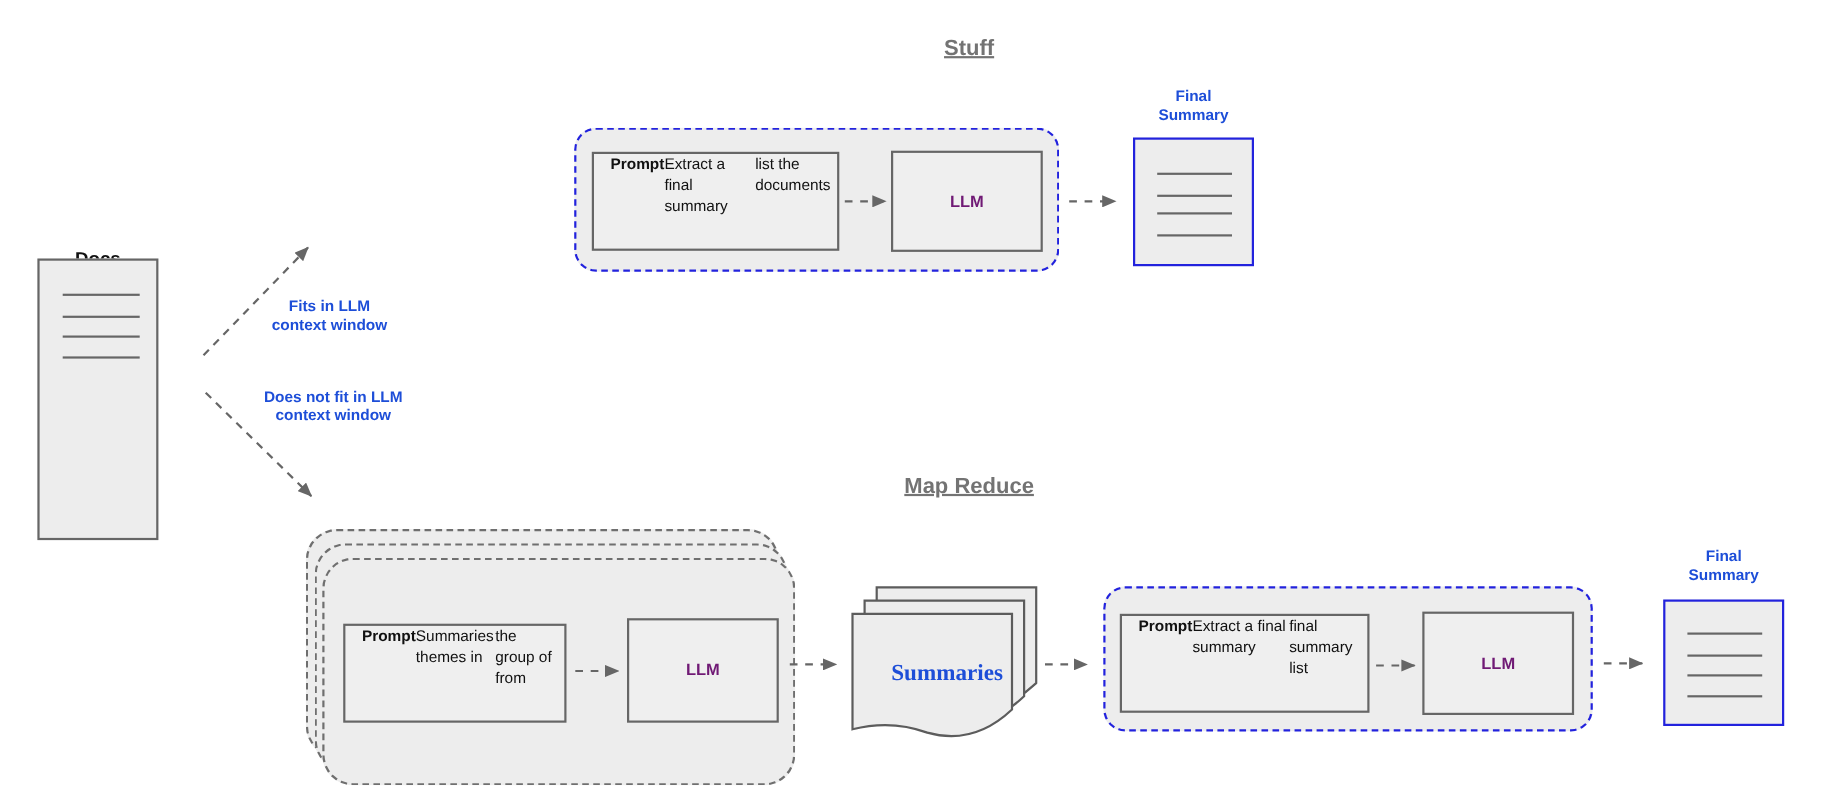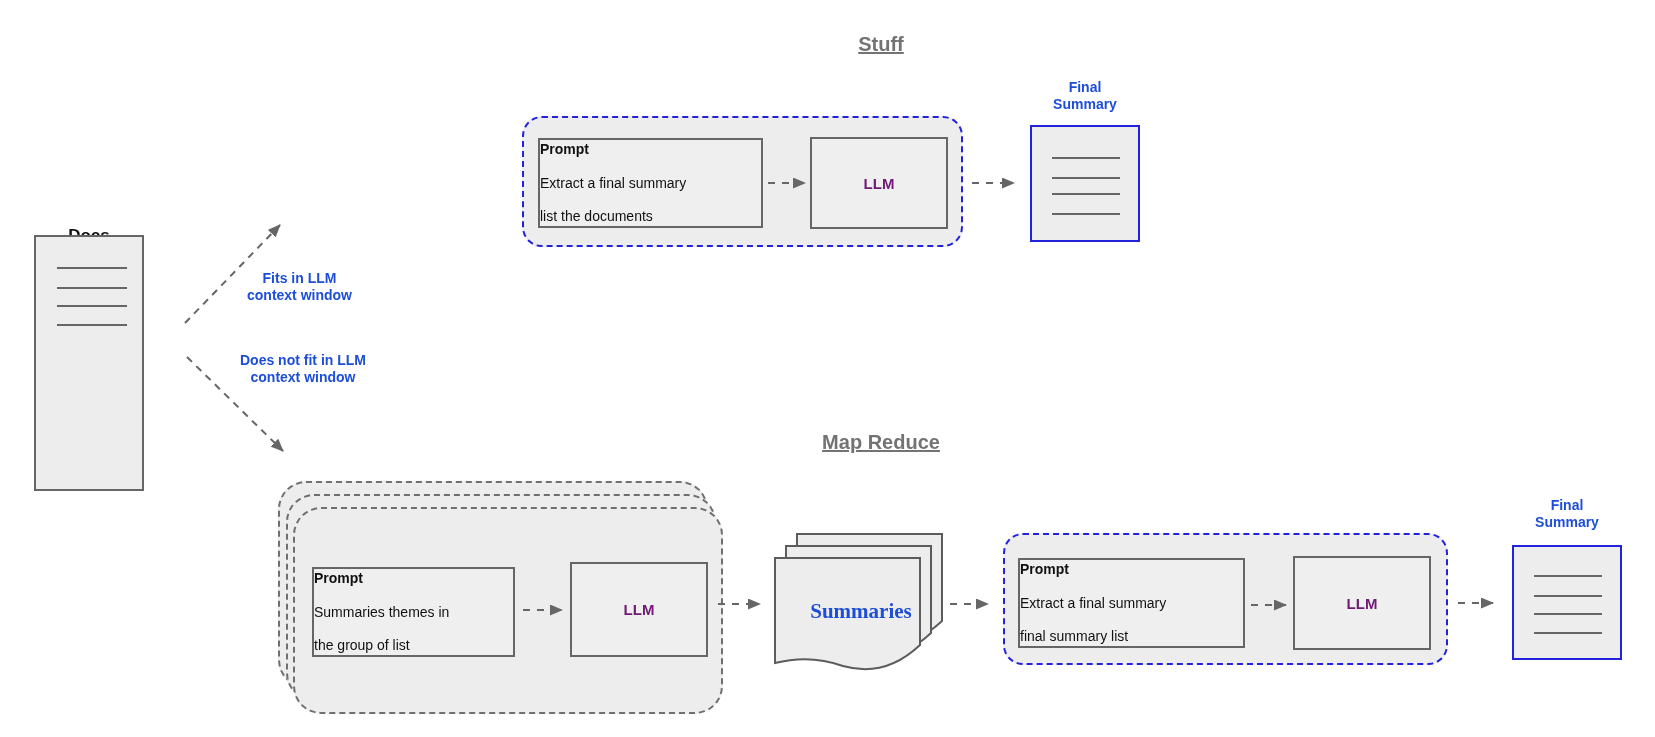--- a/index.html
+++ b/index.html
@@ -16,22 +16,22 @@
   .container-dashed{
     position:absolute;background:#ededed;border:2px dashed #2222dd;border-radius:20px;box-sizing:border-box;
   }
   .stack-sheet{
     position:absolute;background:#ededed;border:2px dashed #6f6f6f;border-radius:28px;box-sizing:border-box;
   }
   .inner-box{
     position:absolute;background:#efefef;border:2px solid #666;box-sizing:border-box;
   }
   .prompt-box{
-    display:flex;flex-direction:column;justify-content:space-between;
-    padding-right:6px;font-size:14px;line-height:19px;color:#111;
+    display:flex;flex-direction:row;justify-content:flex-start;
+    padding-left:15px;padding-right:6px;font-size:14px;line-height:19px;color:#111;
   }
   .prompt-heading{font-weight:bold;}
   .llm-box{
     display:flex;align-items:center;justify-content:center;
     font-weight:bold;font-size:15px;color:#701a75;
   }
   .title{
     position:absolute;font-weight:bold;font-size:20px;text-decoration:underline;
     text-align:center;color:#737373;
   }
@@ -97,21 +97,21 @@
 
   <div class="title" style="left:781px;top:390px;width:200px;margin-top:41px;">Map Reduce</div>
 
   <div class="stack-sheet" style="left:278px;top:481px;width:430px;height:207px;"></div>
   <div class="stack-sheet" style="left:286px;top:494px;width:430px;height:207px;"></div>
   <div class="stack-sheet" style="left:293px;top:507px;width:430px;height:207px;"></div>
 
   <div class="inner-box prompt-box" style="left:312px;top:567px;width:203px;height:90px;">
     <span class="prompt-heading">Prompt</span>
     <span>Summaries themes in</span>
-    <span>the group of list</span>
+    <span>the group of from</span>
   </div>
 
   <div class="inner-box llm-box" style="left:570px;top:562px;width:138px;height:95px;">
     <span>LLM</span>
   </div>
 
   <div class="small-label z-top" style="left:775px;top:603px;width:172px;font-size:21px;font-family:Liberation Serif, serif;">Summaries</div>
 
   <div class="container-dashed" style="left:1003px;top:533px;width:445px;height:132px;"></div>
 

